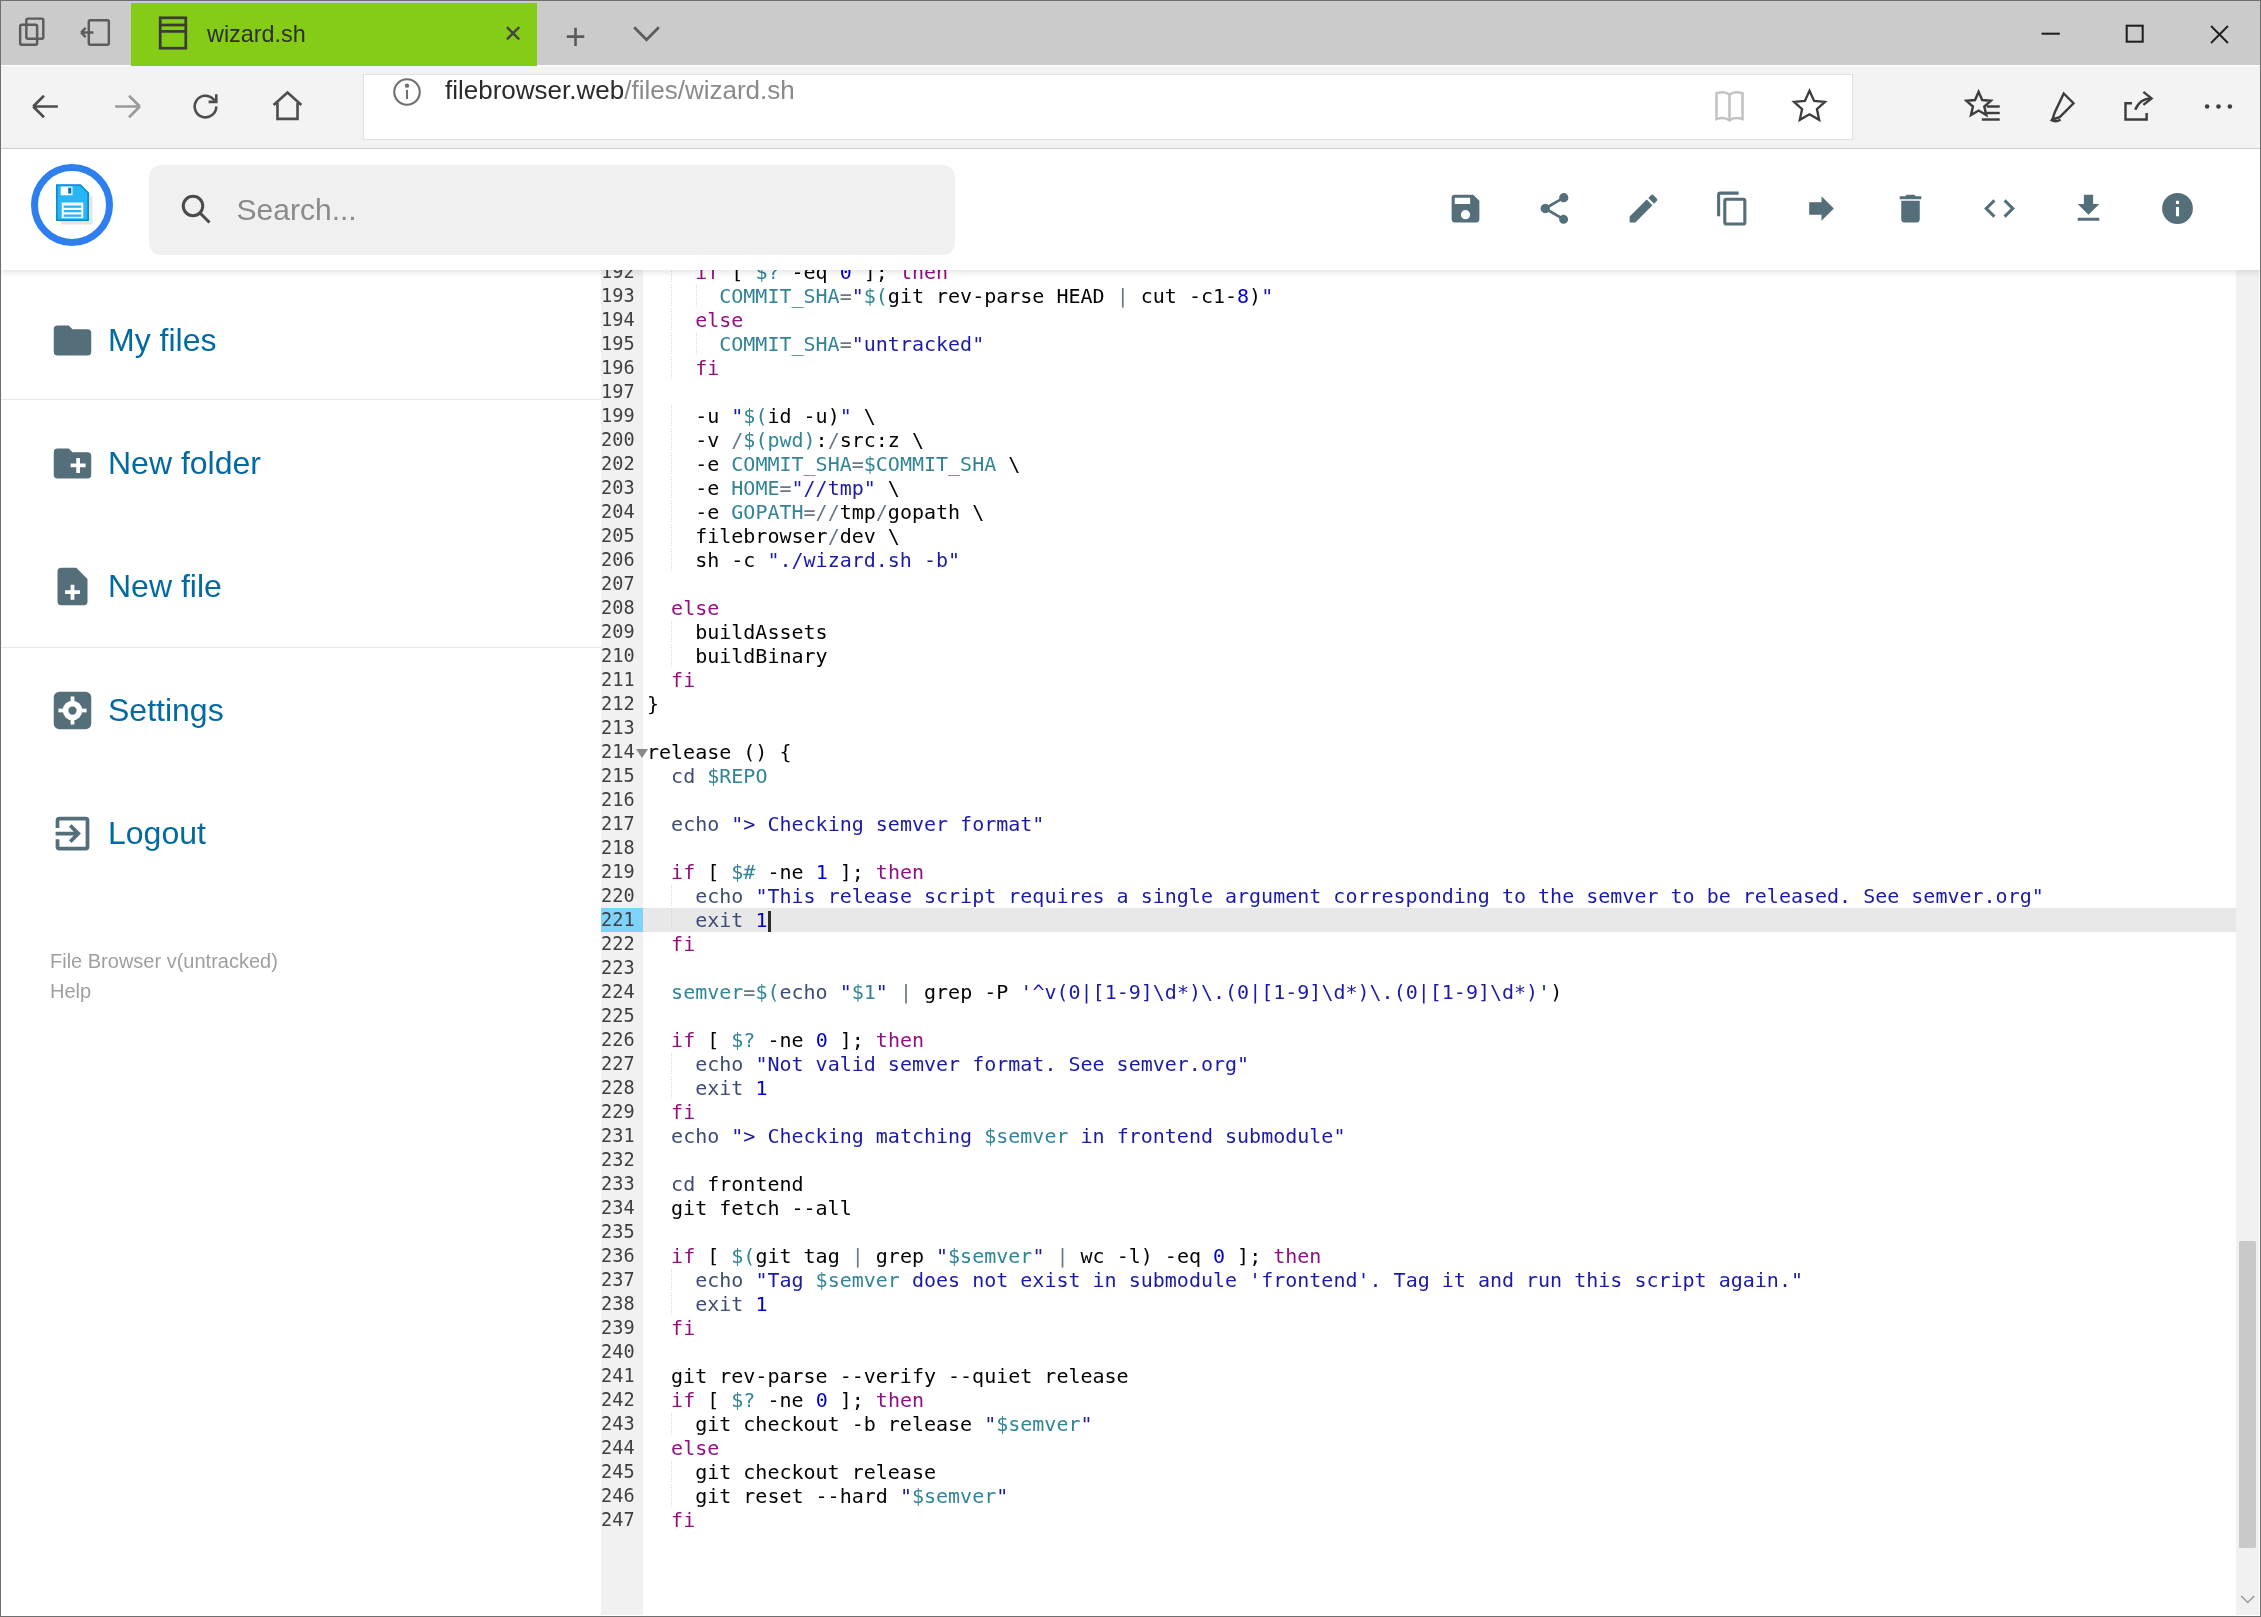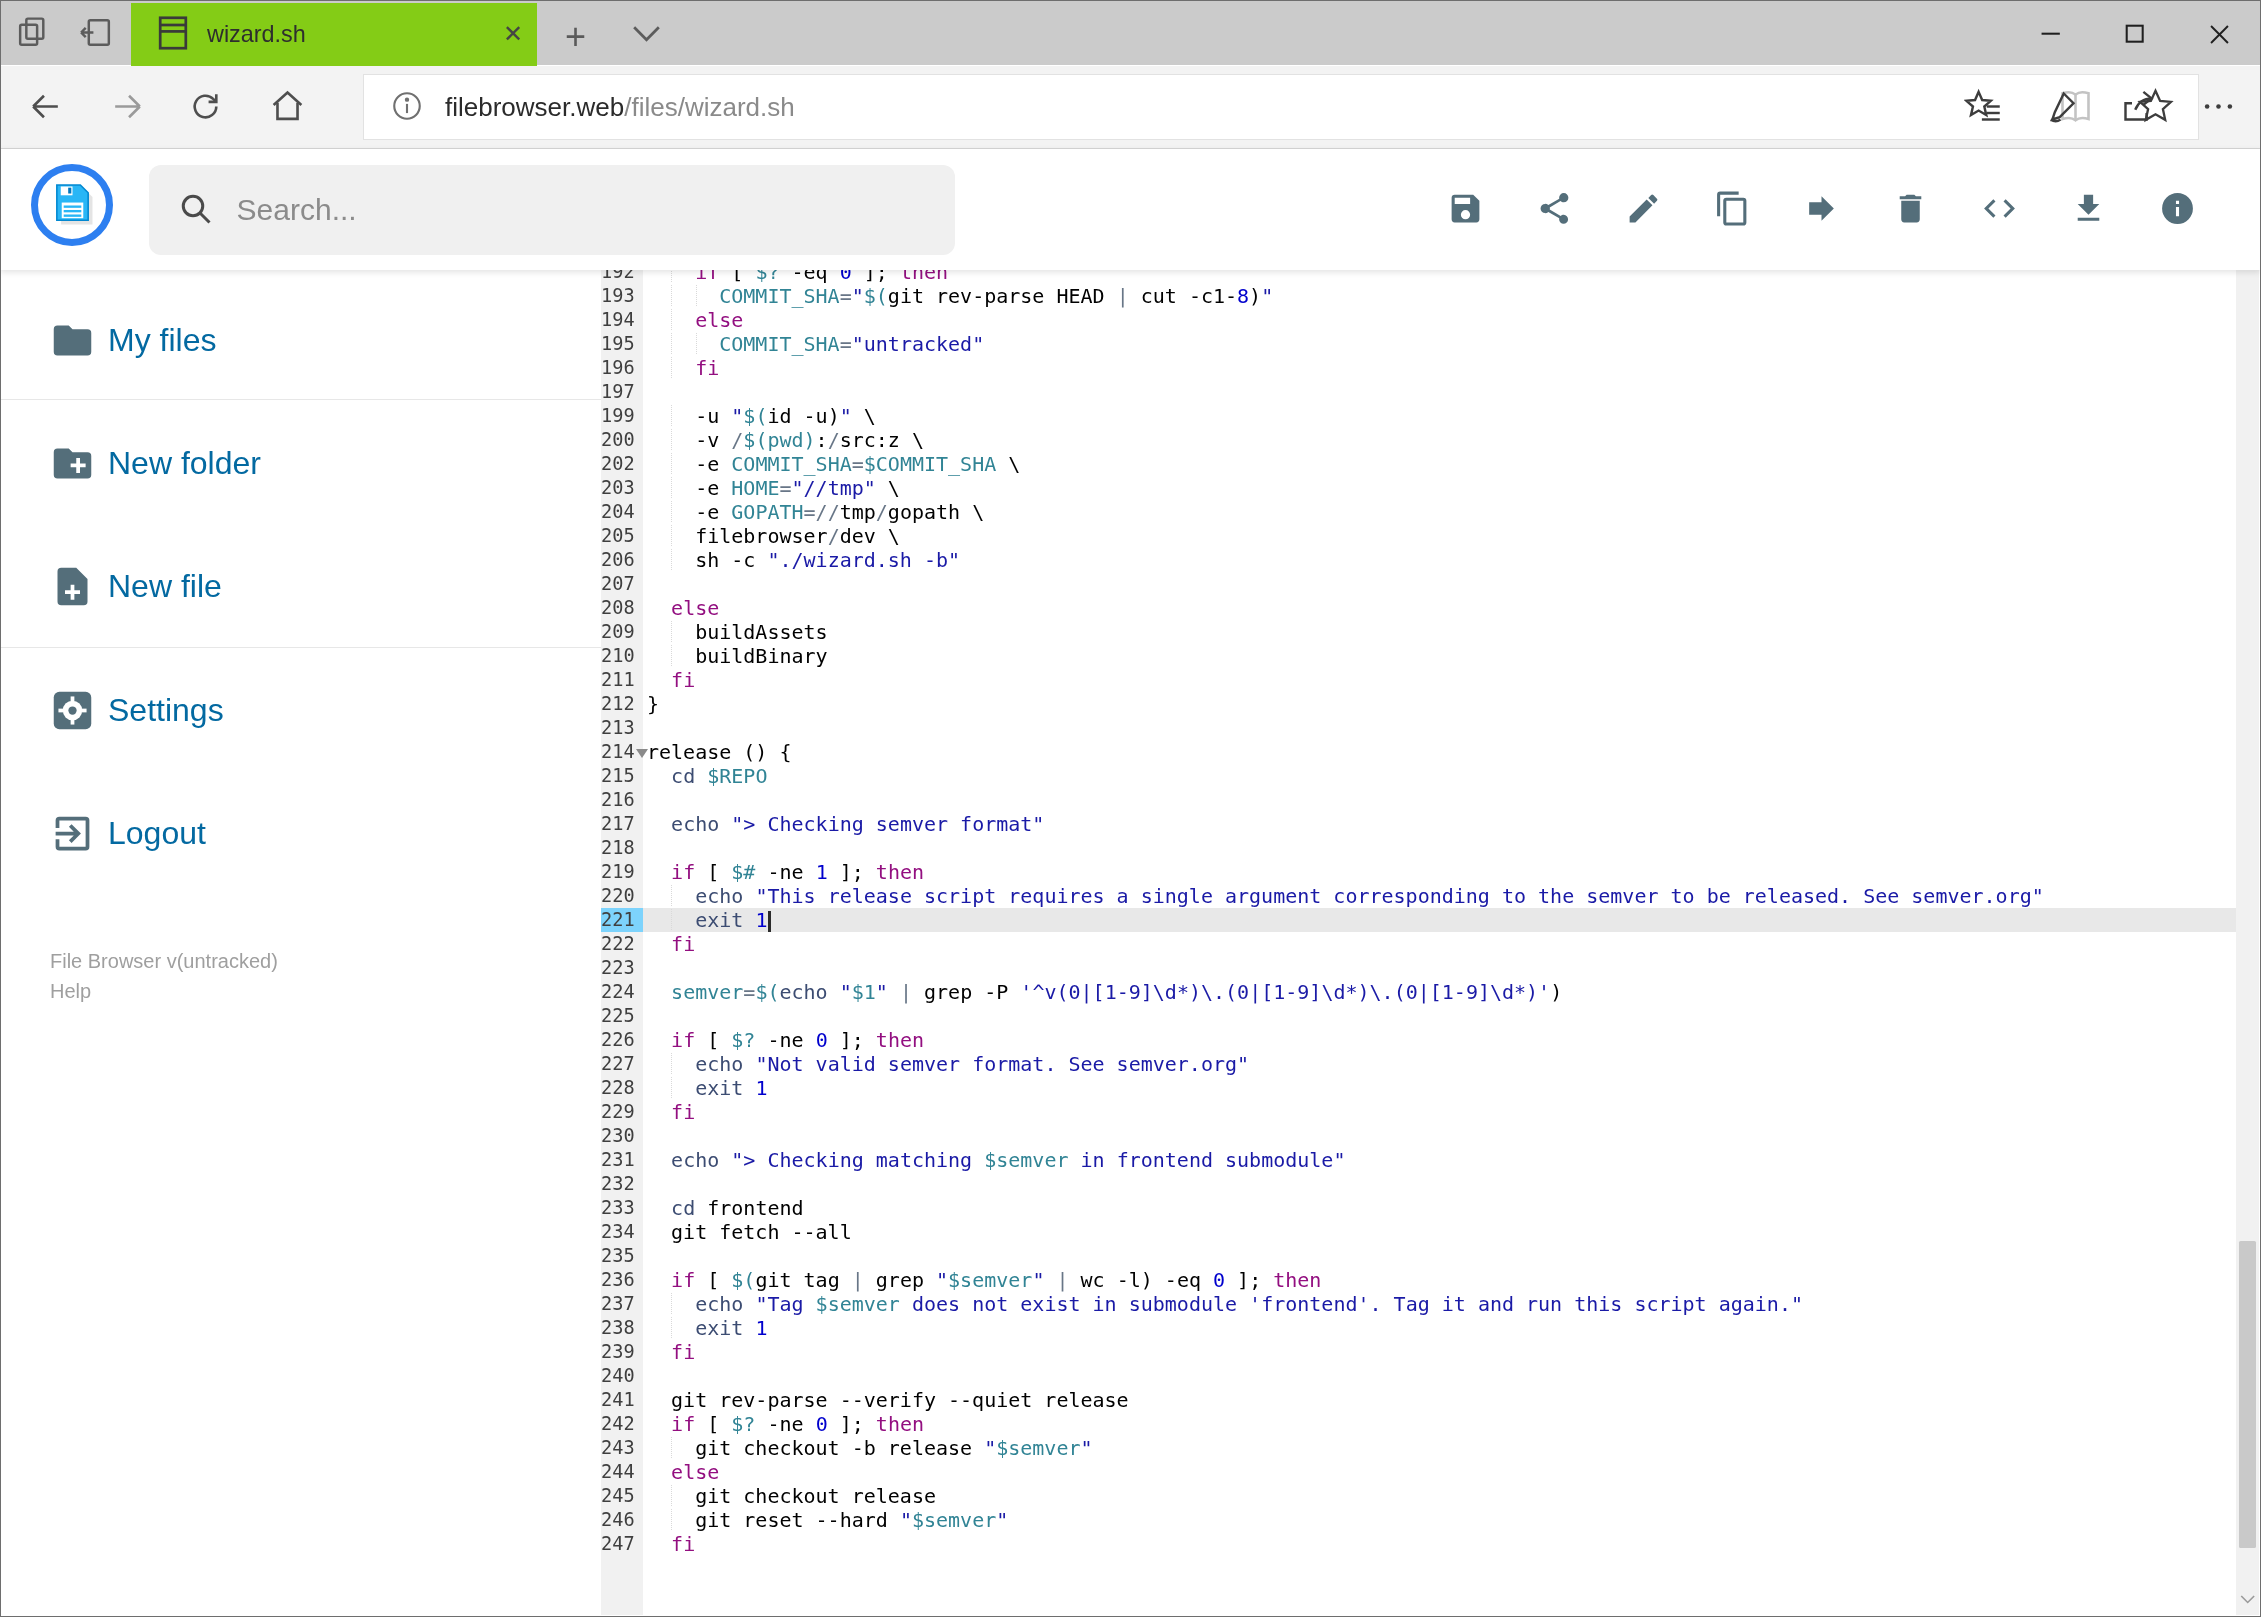--- a/index.html
+++ b/index.html
@@ -14,21 +14,21 @@
   .tab-doc-icon { margin-left:26px; }
   .tab-title { margin-left:18px; font-size:23.4px; color:#2e2e2e; flex:1; }
   .tab-close { width:48px; text-align:center; font-size:24px; color:#444; }
   .newtab-btn { position:absolute; left:565px; top:14.5px; font-size:36px; color:#5a5a5a; font-weight:200; }
   .tabpreview-btn { position:absolute; left:628px; top:18px; }
   .win-controls { position:absolute; right:0; top:1.6px; height:63px; display:flex; }
   .win-btn { width:84px; height:63px; display:flex; align-items:center; justify-content:center; }
 
   .toolbar { position:absolute; left:0; top:66px; width:2261px; height:83px; background:#f3f3f3; border-bottom:1.6px solid #d6d6d6; }
   .nav-ico { position:absolute; top:11.3px; width:58px; height:58px; display:flex; align-items:center; justify-content:center; }
-  .urlbox { position:absolute; left:363px; top:8px; width:1836px; height:66px; background:#fff; border:0.8px solid #e2e2e2; display:flex; align-items:center; }
+  .urlbox { position:absolute; left:363px; top:8px; width:1490px; height:66px; background:#fff; border:0.8px solid #e2e2e2; display:flex; }
   .url-info { margin-left:26px; }
   .url-text { margin-left:21px; font-size:26px; color:#2b2b2b; flex:1; white-space:nowrap; }
   .url-path { color:#8a8a8a; }
   .url-right { display:flex; align-items:center; gap:42px; margin-right:24px; }
 
   
   .appheader { position:absolute; left:0; top:149px; width:2261px; height:121px; background:#fff; box-shadow:0 2.4px 6.5px rgba(0,0,0,0.12); z-index:5; }
   .logo-ring { position:absolute; left:31px; top:14.5px; width:82px; height:82px; border-radius:50%; border:7.3px solid #2d7ff0; background:#fff; display:flex; align-items:center; justify-content:center; }
   .searchbox { position:absolute; left:149px; top:16px; width:806px; height:90px; background:#f0f0f0; border-radius:12px; display:flex; align-items:center; }
   .search-placeholder { margin-left:22.6px; font-size:30px; color:#8b8b8b; }
@@ -457,24 +457,20 @@
       </div>
       <div class="row">
         <div class="gut">228</div>
         <div class="cl"><span class="tk-p">    </span><span class="tk-b">exit</span><span class="tk-p"> </span><span class="tk-n">1</span><span class="guide" style="left: 28px;"></span></div>
       </div>
       <div class="row">
         <div class="gut">229</div>
         <div class="cl"><span class="tk-p">  </span><span class="tk-k">fi</span></div>
       </div>
       <div class="row">
-        <div class="gut">230</div>
-        <div class="cl"></div>
-      </div>
-      <div class="row">
         <div class="gut">231</div>
         <div class="cl"><span class="tk-p">  </span><span class="tk-b">echo</span><span class="tk-p"> </span><span class="tk-s">"&gt; Checking matching </span><span class="tk-v">$semver</span><span class="tk-s"> in frontend submodule"</span></div>
       </div>
       <div class="row">
         <div class="gut">232</div>
         <div class="cl"></div>
       </div>
       <div class="row">
         <div class="gut">233</div>
         <div class="cl"><span class="tk-p">  </span><span class="tk-b">cd</span><span class="tk-p"> frontend</span></div>

